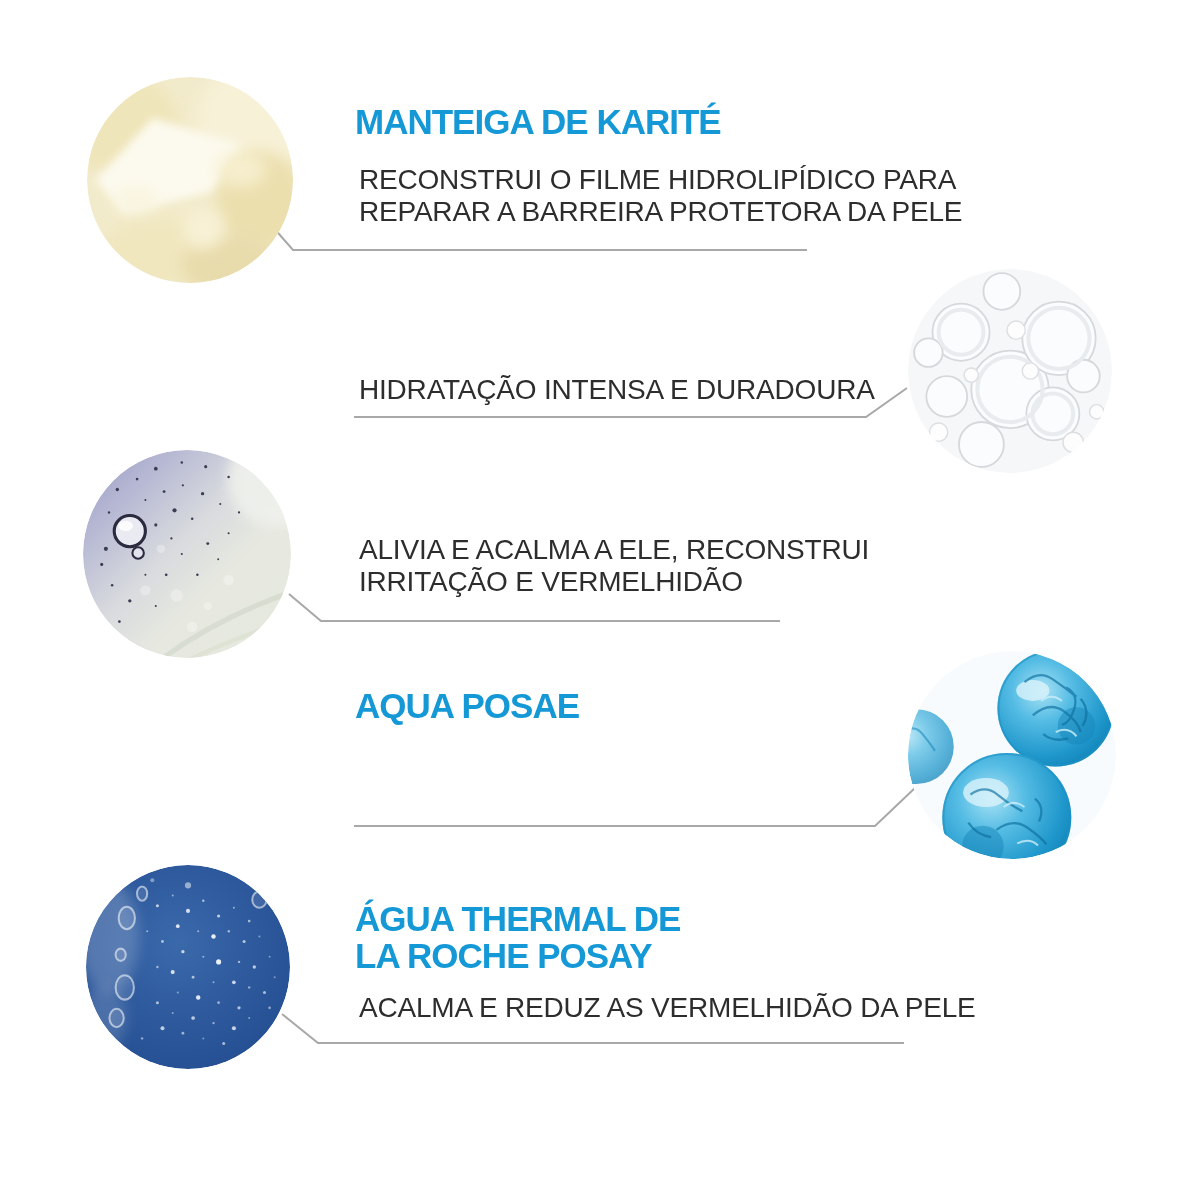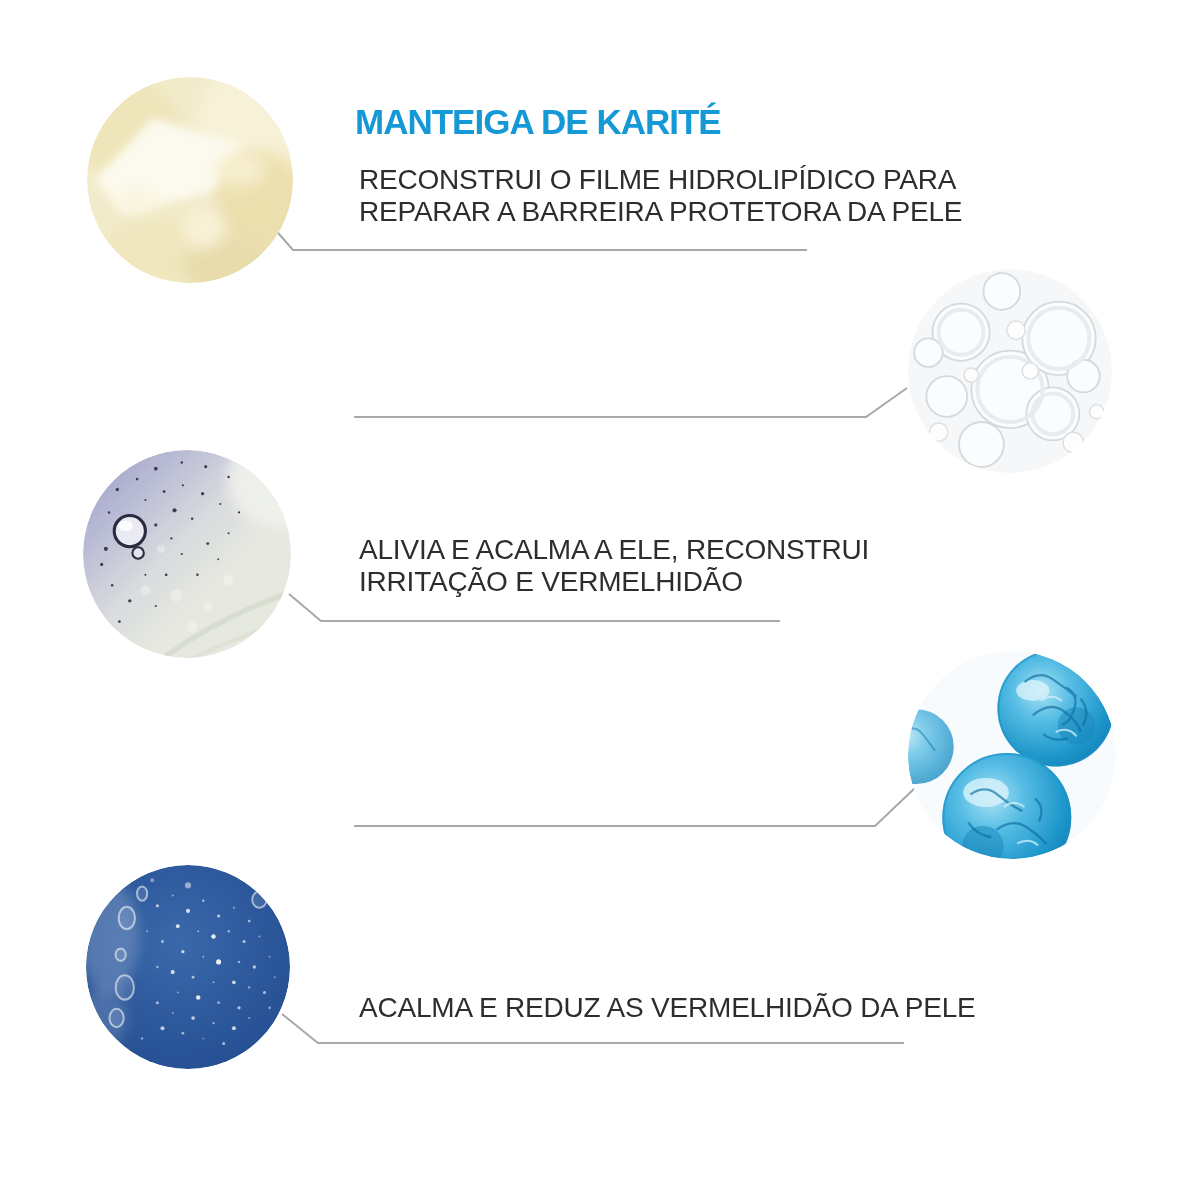--- a/index.html
+++ b/index.html
@@ -309,20 +309,24 @@
             <circle cx="168" cy="18" r="2.5" opacity="0.45"></circle>
         </g>
       </g>
     </svg>
   </div>
 
   <h2 class="ing-title" id="title-1">MANTEIGA DE KARITÉ</h2>
   <p class="ing-desc" id="desc-1">RECONSTRUI O FILME HIDROLIPÍDICO PARA
 REPARAR A BARREIRA PROTETORA DA PELE</p>
 
+  <p class="ing-desc" id="desc-2">HIDRATAÇÃO INTENSA E DURADOURA</p>
 
   <p class="ing-desc" id="desc-3">ALIVIA E ACALMA A ELE, RECONSTRUI
 IRRITAÇÃO E VERMELHIDÃO</p>
 
-
+  <h2 class="ing-title" id="title-4">AQUA POSAE</h2>
+
+  <h2 class="ing-title" id="title-5">ÁGUA THERMAL DE
+LA ROCHE POSAY</h2>
   <p class="ing-desc" id="desc-5">ACALMA E REDUZ AS VERMELHIDÃO DA PELE</p>
 
 </div>
 
 </body></html>

